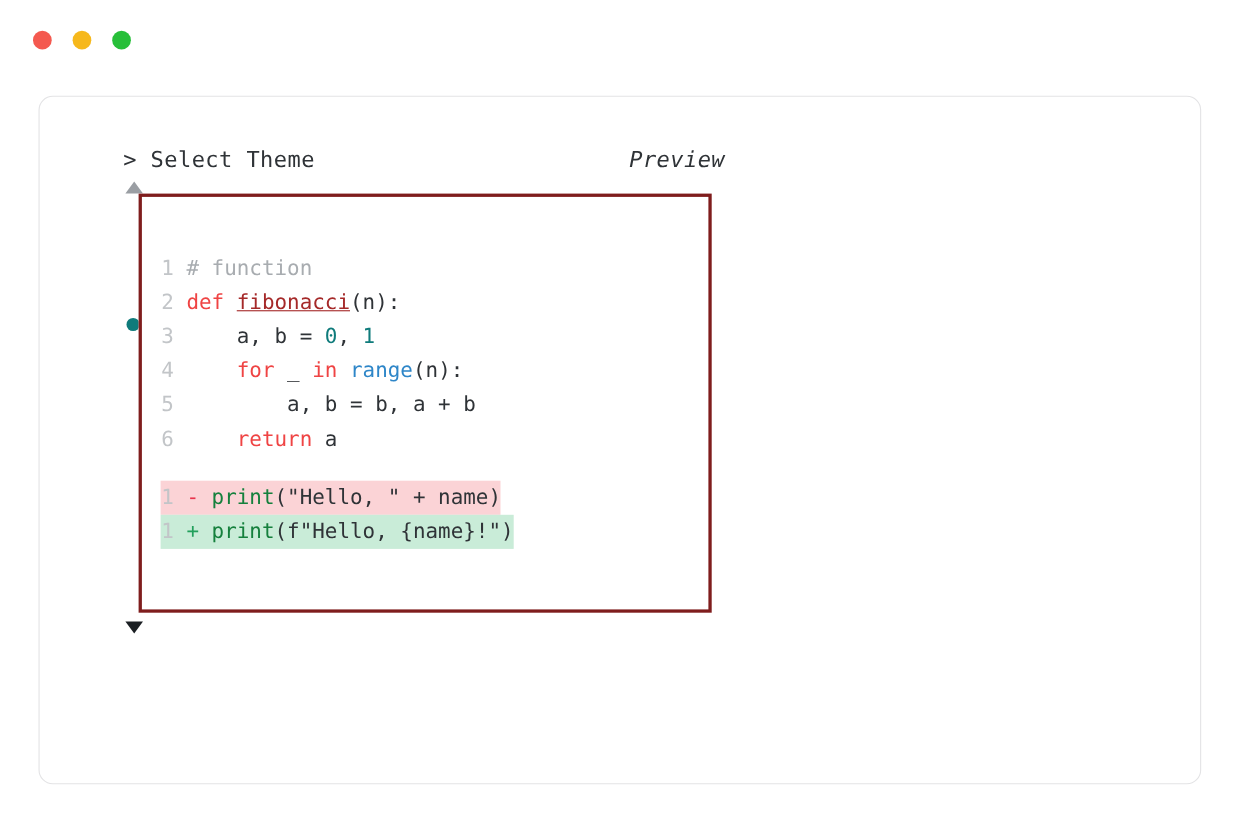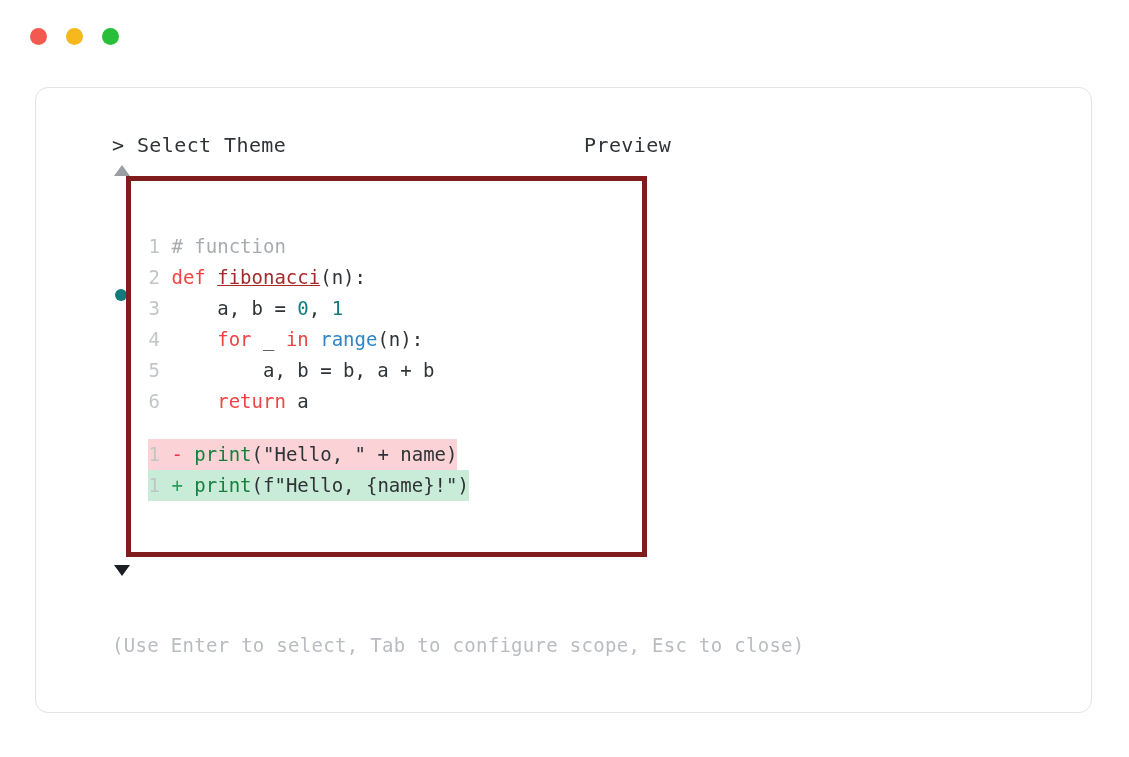--- a/index.html
+++ b/index.html
@@ -54,23 +54,24 @@
 
   
   .col-left {
     position: absolute;
     left: 28px;
     top: 44px;
     width: 470px;
   }
   .col-right {
     position: absolute;
-    left: 500px;
+    left: 488px;
     top: 44px;
     width: 535px;
+    font-style: italic;
   }
 
   .section-head {
     font-size: 20px;
     color: #2f3337;
     letter-spacing: 0.4px;
     white-space: pre;
     line-height: 26px;
   }
 
@@ -144,21 +145,21 @@
   .tvariant.plain { color: #2f3337; }
 
   
   .preview-box {
     position: absolute;
     left: 42px;
     top: 88px;
     width: 521px;
     height: 381px;
     box-sizing: border-box;
-    border: 5px solid #7f1d1d;
+    border: 3px solid #7f1d1d;
     background: #ffffff;
   }
   .code {
     position: absolute;
     left: 17px;
     top: 50px;
     font-size: 19px;
     line-height: 31px;
     white-space: pre;
   }
@@ -237,16 +238,15 @@
     </div>
 
     <div class="col-right">
       <div class="section-head">Preview</div>
     </div>
 
     <div class="preview-box">
       <div class="code" id="code-block"><div class="cline"><span class="ln">1</span> <span class="tok-plain"><span class="tok-comment"># function</span></span></div><div class="cline"><span class="ln">2</span> <span class="tok-plain"><span class="tok-kw">def</span> <span class="tok-fn">fibonacci</span>(n):</span></div><div class="cline"><span class="ln">3</span> <span class="tok-plain">    a, b = <span class="tok-num">0</span>, <span class="tok-num">1</span></span></div><div class="cline"><span class="ln">4</span> <span class="tok-plain">    <span class="tok-kw">for</span> _ <span class="tok-kw">in</span> <span class="tok-builtin">range</span>(n):</span></div><div class="cline"><span class="ln">5</span> <span class="tok-plain">        a, b = b, a + b</span></div><div class="cline"><span class="ln">6</span> <span class="tok-plain">    <span class="tok-kw">return</span> a</span></div><div class="diff-gap"></div><div><span class="diff-line diff-del"><span class="ln">1</span> <span class="sign-del">-</span> <span class="tok-plain"><span class="tok-call">print</span>("Hello, " + name)</span></span></div><div><span class="diff-line diff-add"><span class="ln">1</span> <span class="sign-add">+</span> <span class="tok-plain"><span class="tok-call">print</span>(f"Hello, {name}!")</span></span></div></div>
     </div>
 
-    <div class="hint">(Use Enter to select, Tab to configure scope, Esc to close)</div>
 
   </div>
 </div>
 
 </body></html>

